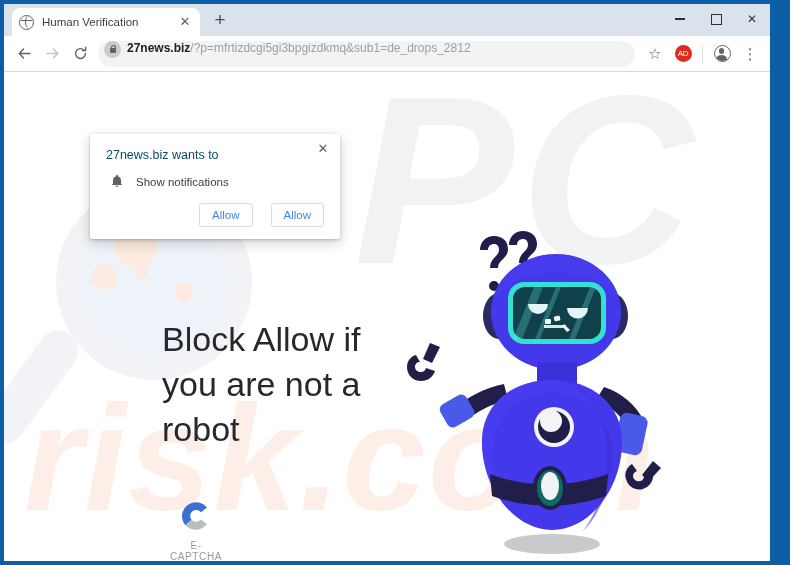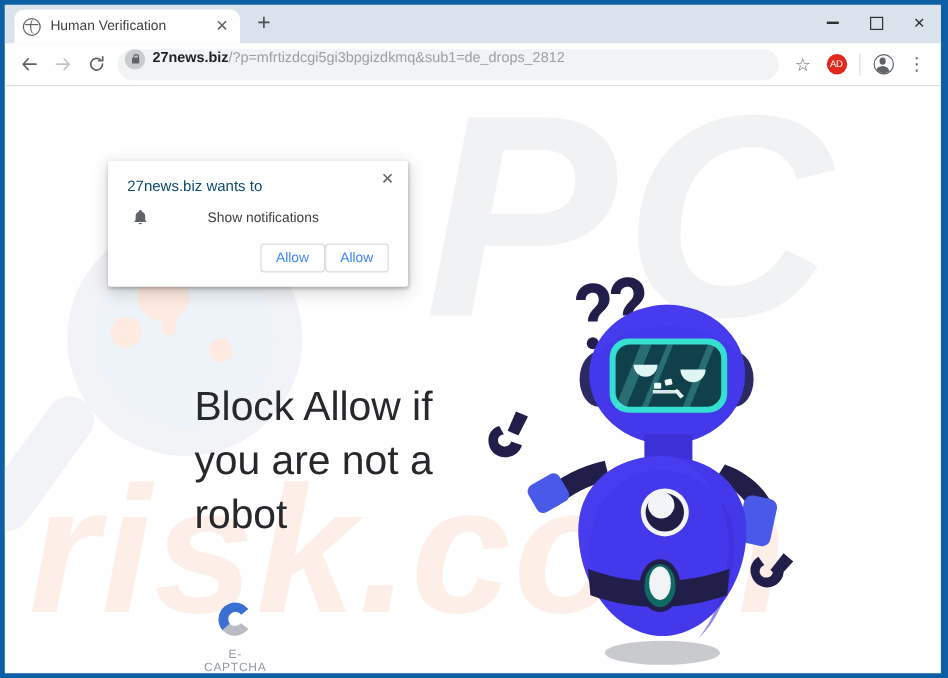--- a/index.html
+++ b/index.html
@@ -9,21 +9,21 @@
     background: #ffffff;
     font-family: "Liberation Sans", sans-serif;
   }
 
   
   #window {
     position: absolute;
     left: 0; top: 0;
     width: 790px; height: 565px;
     background: #0c5fa4;
-    padding: 4px 6px 4px 4px;
+    padding: 4px 20px 4px 4px;
   }
   #window-inner {
     position: relative;
     width: 100%; height: 100%;
     background: #ffffff;
     overflow: hidden;
   }
 
   
   #tabstrip {
@@ -339,37 +339,36 @@
   #popup-title {
     font-size: 12.5px;
     color: #0c4a6e;
     margin-bottom: 12px;
   }
   #popup-perm {
     display: flex;
     align-items: center;
     margin-bottom: 14px;
     padding-left: 4px;
-    gap: 37px;
   }
   .bell-icon {
     width: 14px; height: 15px;
     position: relative;
     flex: 0 0 auto;
   }
   .bell-icon svg { display:block; }
   #popup-perm-label {
     margin-left: 12px;
     font-size: 11.5px;
     color: #3c4043;
   }
   #popup-actions {
     display: flex;
     justify-content: flex-end;
-    gap: 0;
+    gap: 18px;
     padding-bottom: 2px;
   }
   .pbtn {
     min-width: 53px;
     height: 24px;
     border: 1px solid #dadce0;
     border-radius: 3px;
     background: #fff;
     color: #4285f4;
     font-size: 11.5px;

